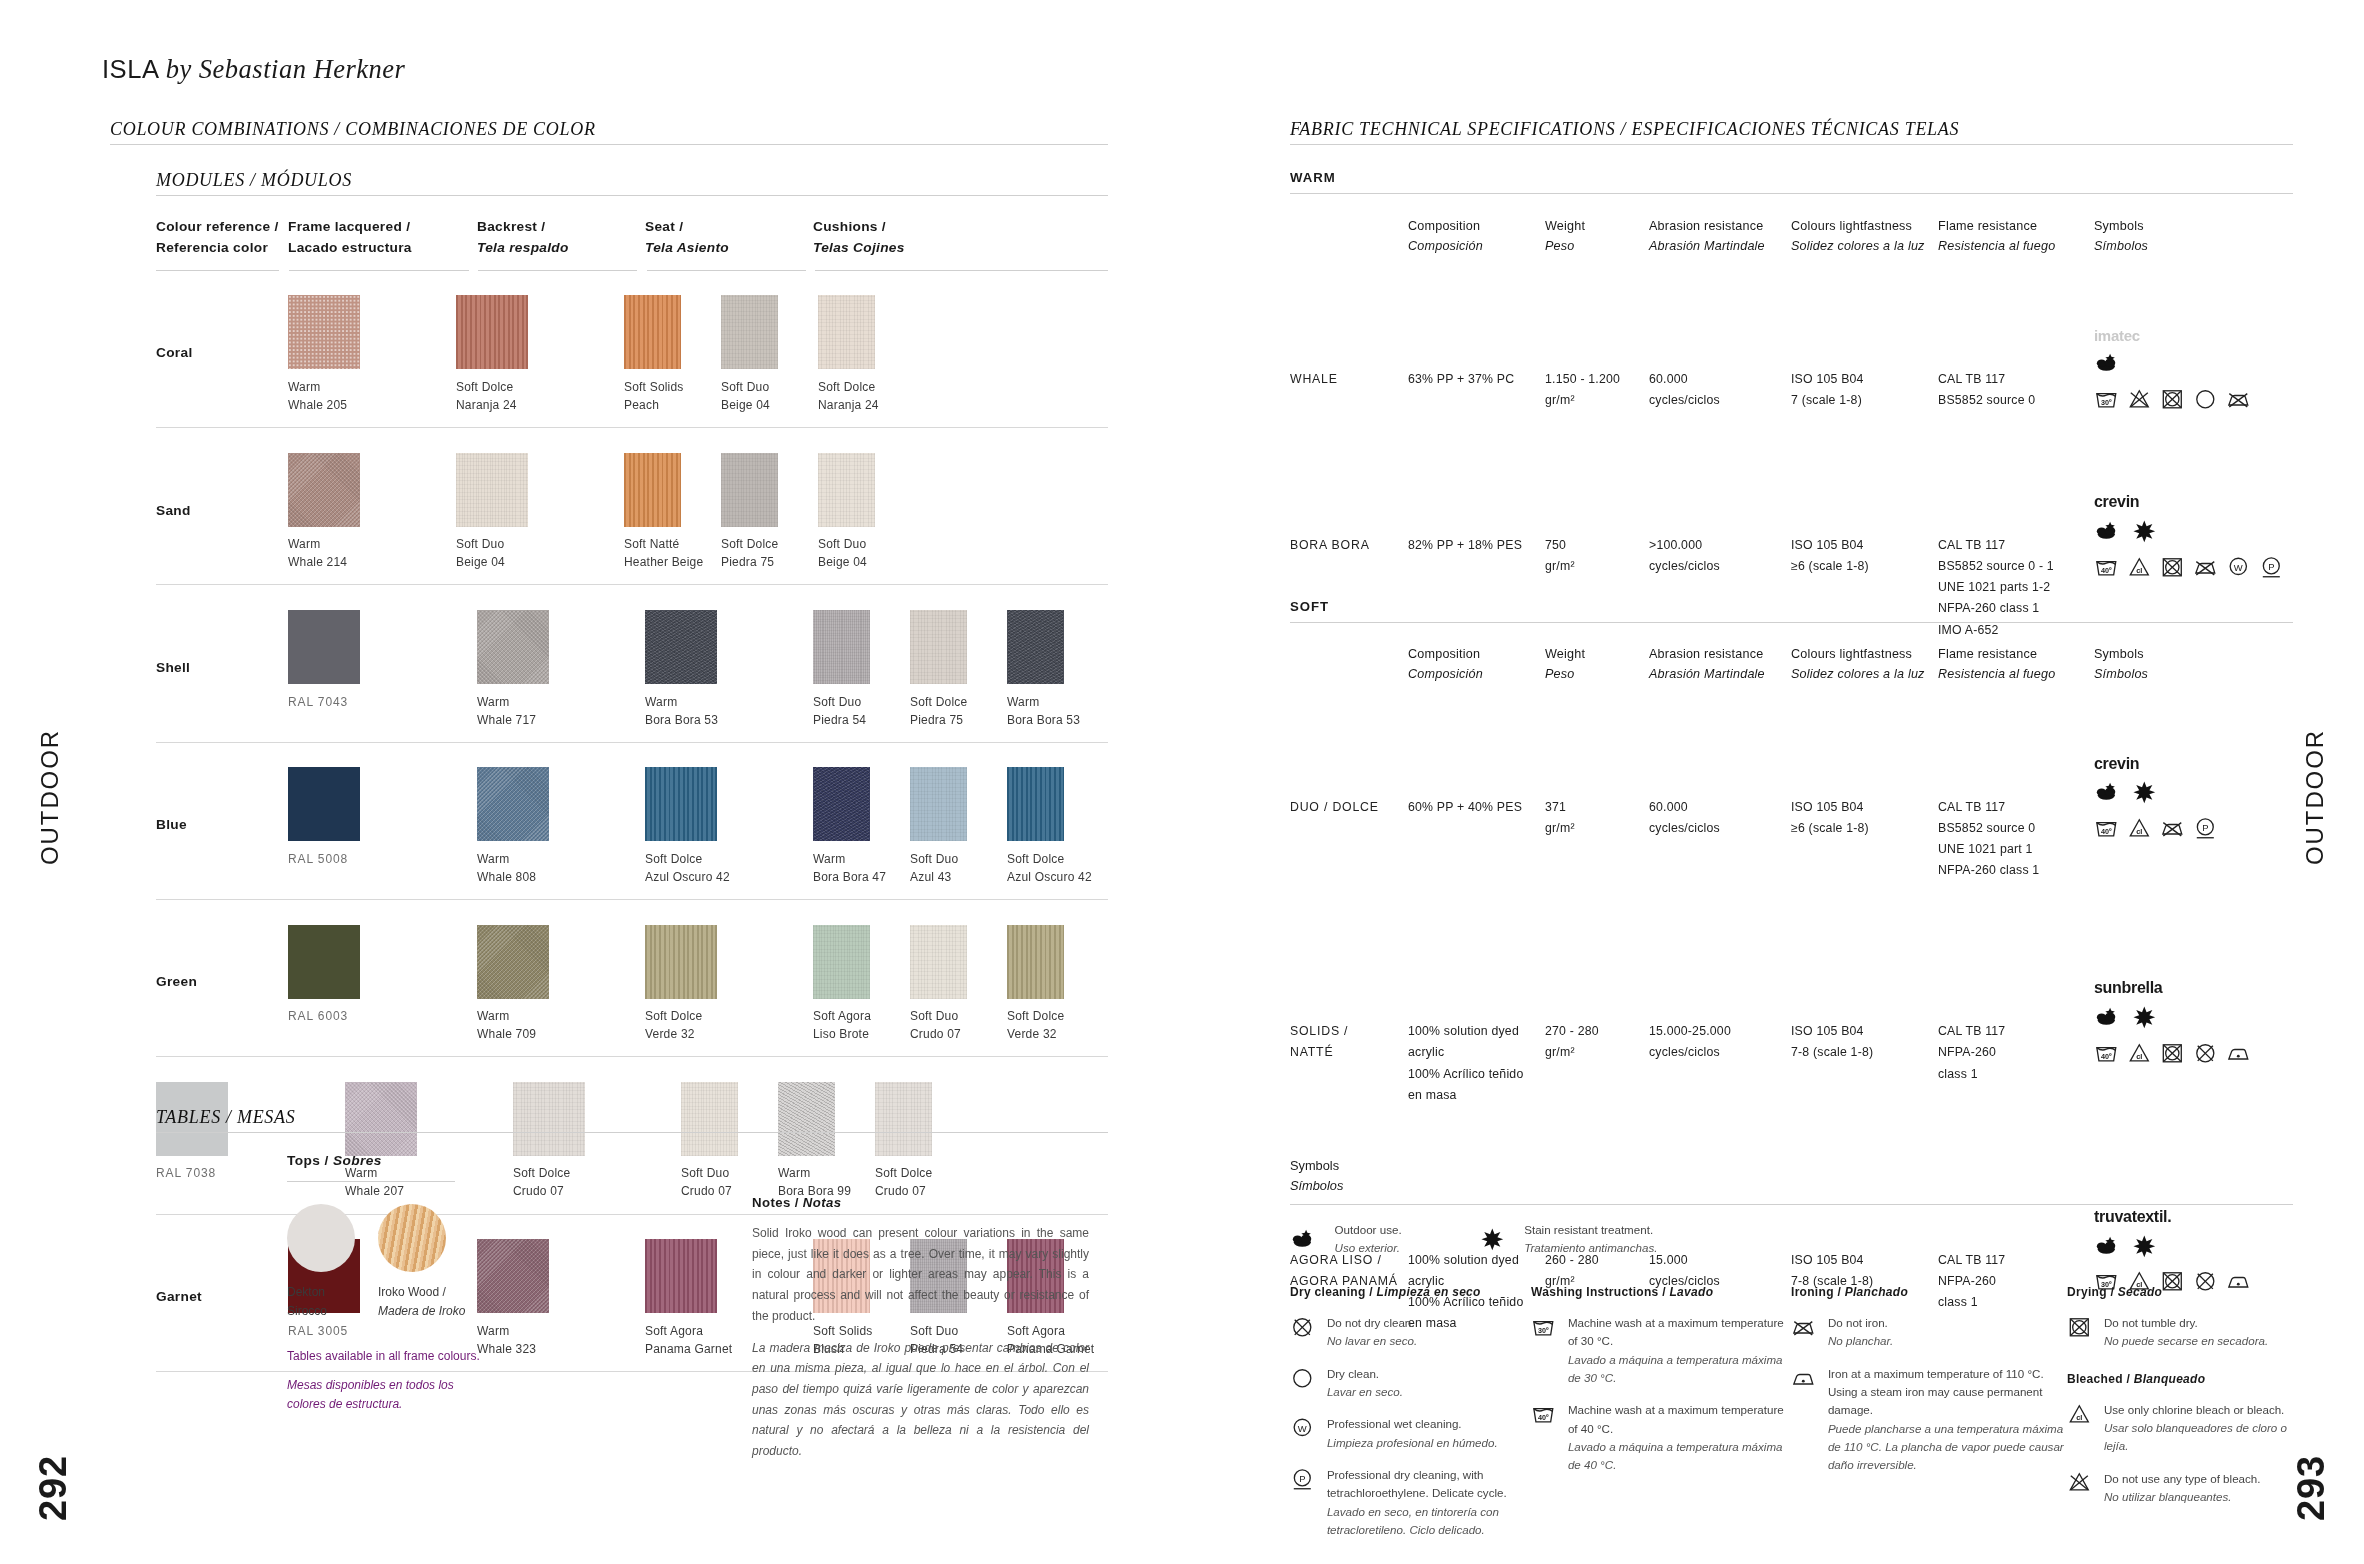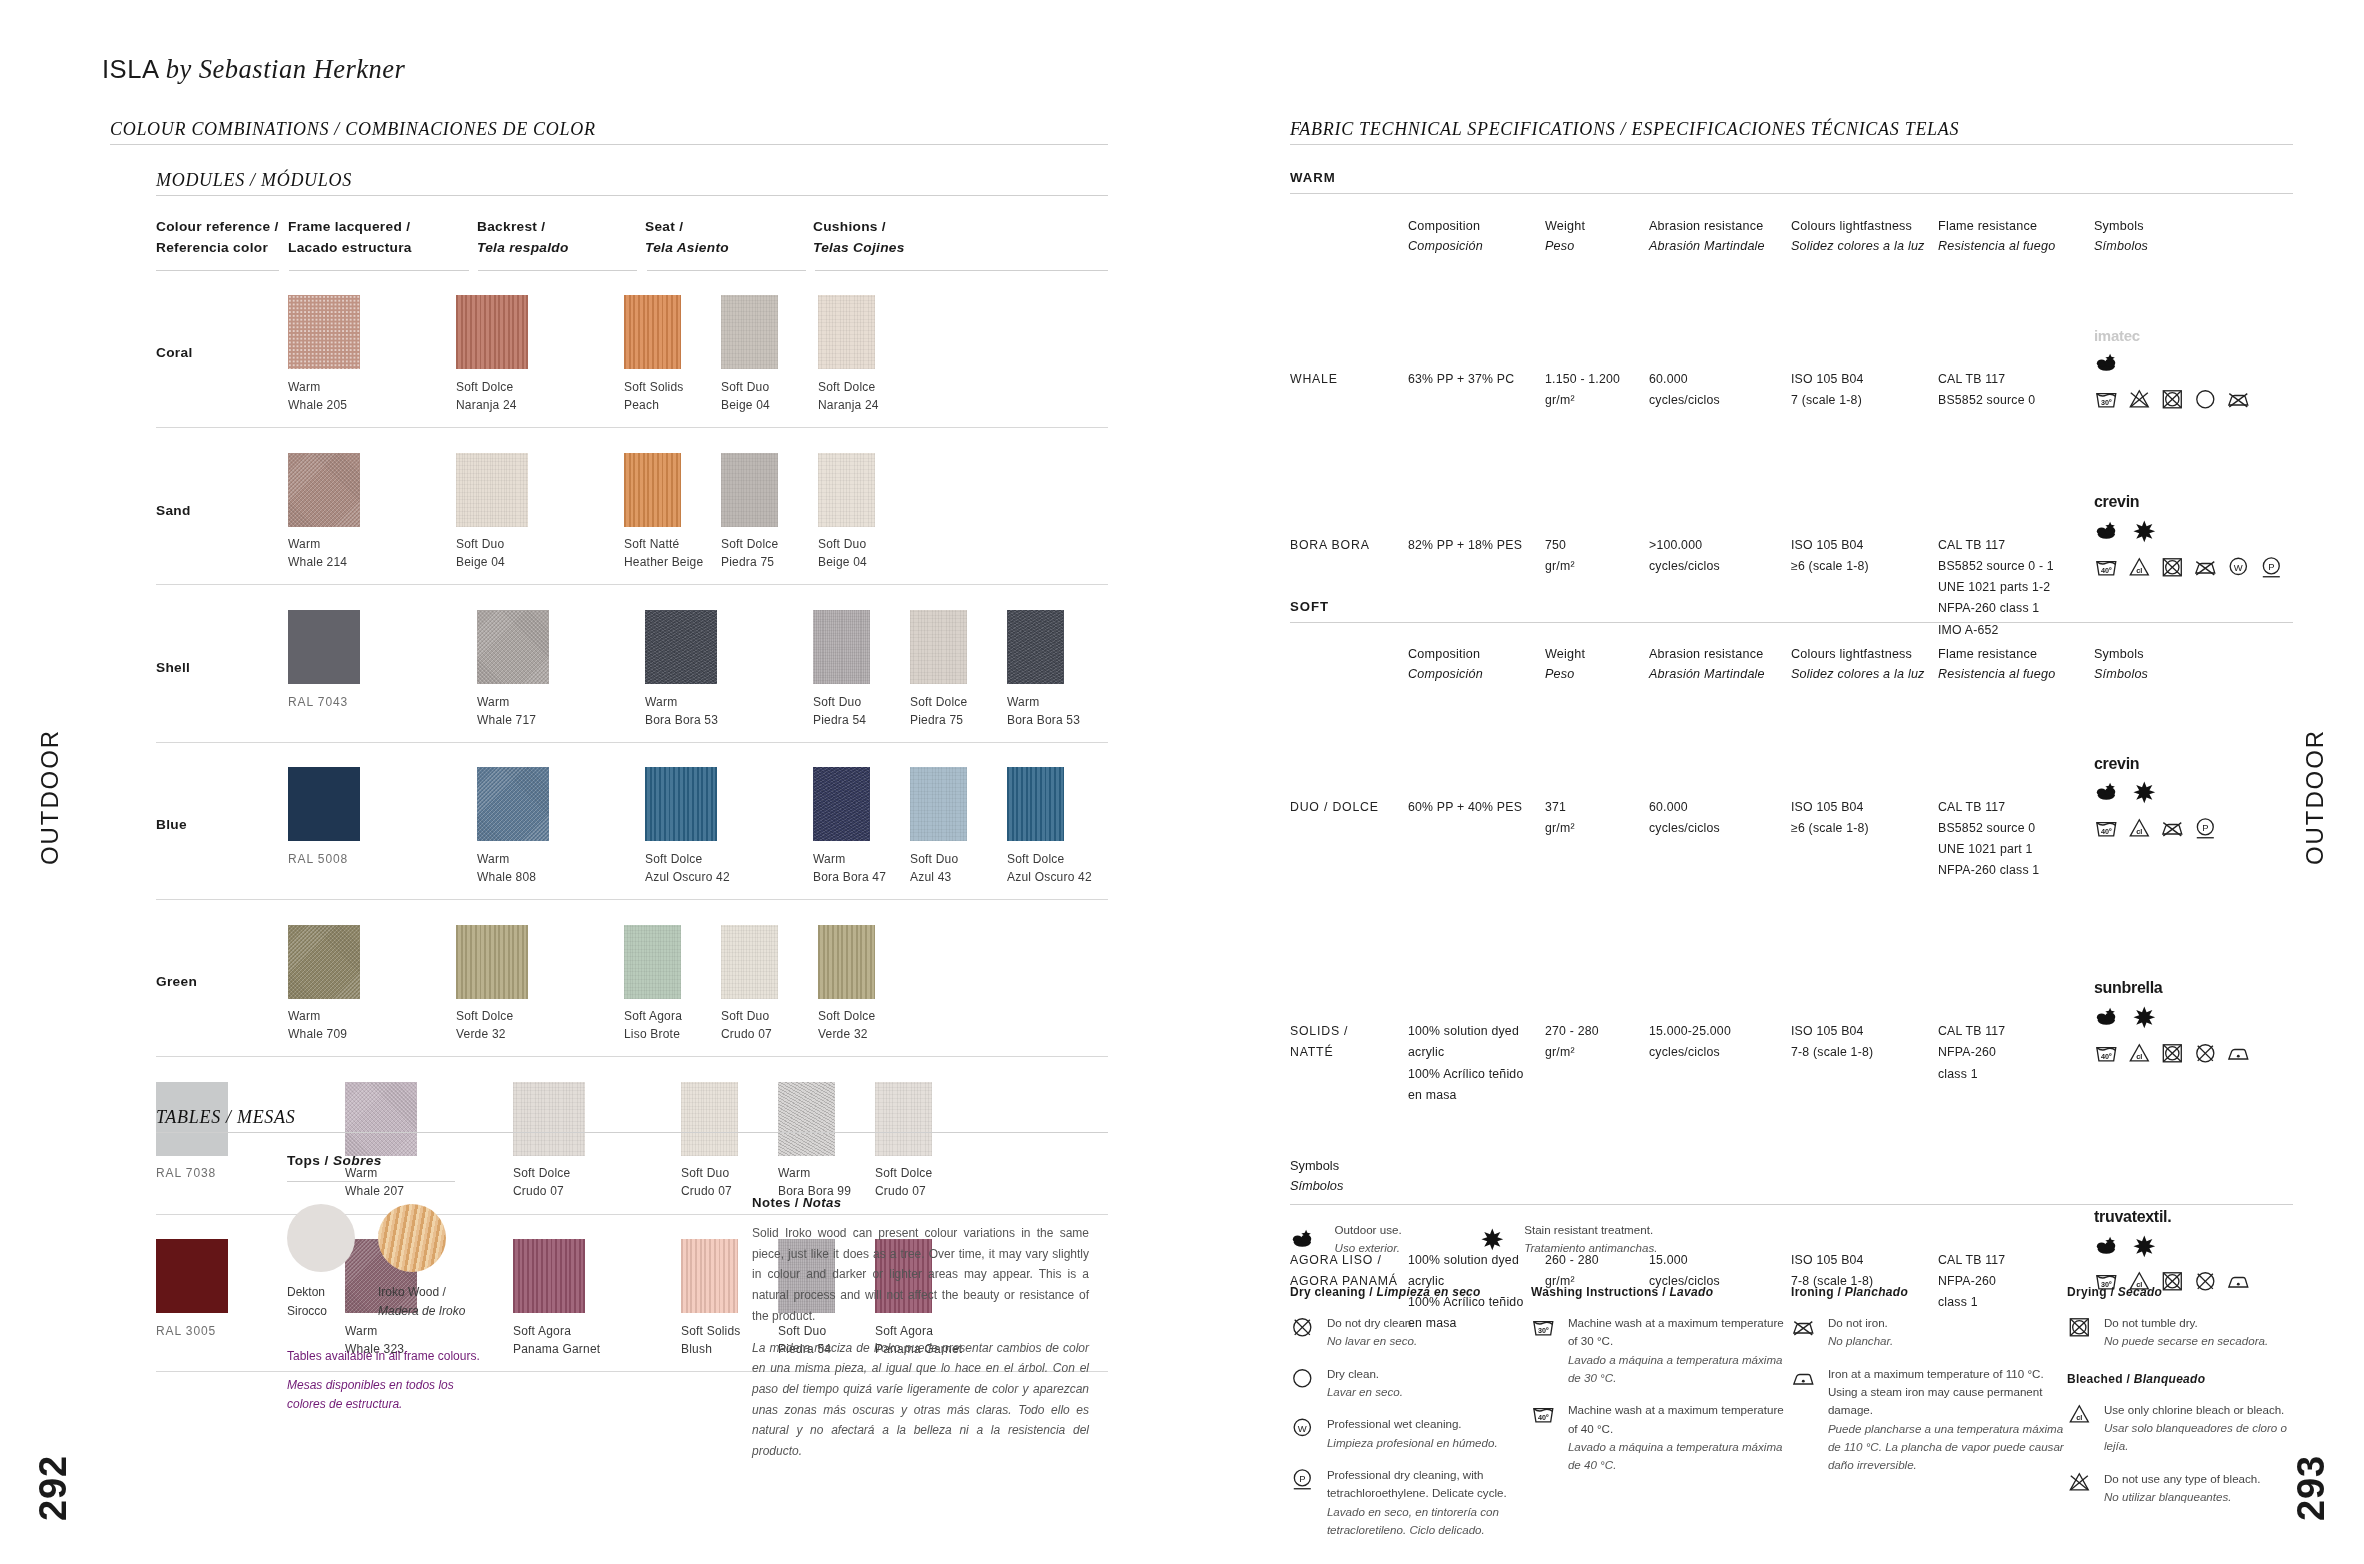--- a/index.html
+++ b/index.html
@@ -354,20 +354,26 @@
           <div class="cellbox mt-col-cu">
             <div class="swatch-wrap">
               <div class="sw tex-rib small" style="background-color: rgb(44, 99, 135);"></div>
             </div>
             <div class="cap"><span>Soft Dolce</span><br><span>Azul Oscuro 42</span></div>
           </div>
         </div>
       </div>
       <div class="mt-row" style="border-bottom: 0.9px solid rgb(216, 216, 216); padding-top: 7.6px;">
         <div class="rowname mt-col-ref">Green</div>
+        <div class="cellbox mt-col-frm">
+          <div class="swatch-wrap">
+            <div class="sw " style="background-color: rgb(74, 79, 51);"></div>
+          </div>
+          <div class="cap ral">RAL 6003</div>
+        </div>
         <div class="cellbox mt-col-bck">
           <div class="swatch-wrap">
             <div class="sw tex-wv" style="background-color: rgb(140, 132, 102);"></div>
           </div>
           <div class="cap"><span>Warm</span><br><span>Whale 709</span></div>
         </div>
         <div class="cellbox mt-col-seat">
           <div class="swatch-wrap">
             <div class="sw tex-rib" style="background-color: rgb(176, 166, 126);"></div>
           </div>
@@ -428,20 +434,21 @@
           </div>
           <div class="cellbox mt-col-cu">
             <div class="swatch-wrap">
               <div class="sw tex-lin small" style="background-color: rgb(228, 223, 218);"></div>
             </div>
             <div class="cap"><span>Soft Dolce</span><br><span>Crudo 07</span></div>
           </div>
         </div>
       </div>
       <div class="mt-row" style="border-bottom: 0.9px solid rgb(216, 216, 216); padding-top: 7.6px;">
+        <div class="rowname mt-col-ref">Garnet</div>
         <div class="cellbox mt-col-frm">
           <div class="swatch-wrap">
             <div class="sw " style="background-color: rgb(100, 21, 23);"></div>
           </div>
           <div class="cap ral">RAL 3005</div>
         </div>
         <div class="cellbox mt-col-bck">
           <div class="swatch-wrap">
             <div class="sw tex-wv" style="background-color: rgb(138, 101, 113);"></div>
           </div>

